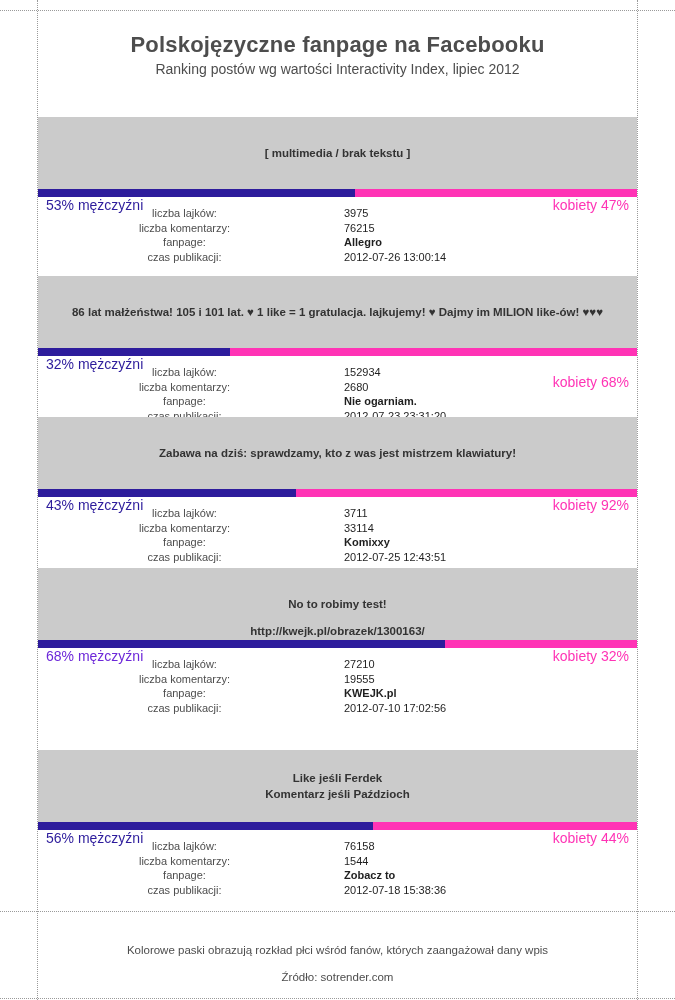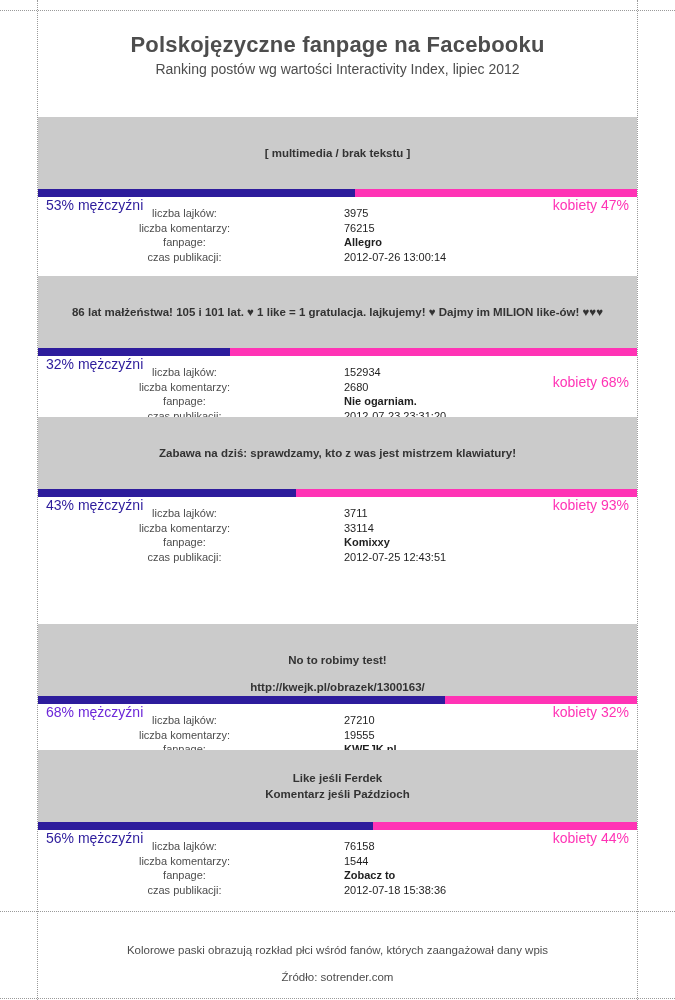--- a/index.html
+++ b/index.html
@@ -16,21 +16,21 @@
   .hline.footer { top:911px; }
   .hline.bottom { top:998px; }
 
   .content { position:absolute; left:38px; top:0; width:599px; height:100%; }
 
   .header { position:absolute; top:32px; left:0; width:100%; text-align:center; }
   .title    { font-size:22px; font-weight:bold; color:#4d4d4d; letter-spacing:0.2px; }
   .subtitle { font-size:14px; color:#4d4d4d; margin-top:3px; }
 
   .entry { position:absolute; left:0; width:100%; height:158px; }
-  .e1 { top:117px; } .e2 { top:276px; } .e3 { top:417px; } .e4 { top:624px; } .e5 { top:750px; }
+  .e1 { top:117px; } .e2 { top:276px; } .e3 { top:417px; } .e4 { top:568px; } .e5 { top:750px; }
 
   .post-box {
     position:absolute; top:0; left:0; width:100%; height:72px;
     background:#cbcbcb;
     display:flex; flex-direction:column; align-items:center; justify-content:center;
     text-align:center;
   }
   .post-line {
     font-size:11.5px; font-weight:bold; color:#333333; line-height:16px;
     padding:0 30px;
@@ -123,21 +123,21 @@
 
   <section class="entry e3">
     <div class="post-box">
       <div class="post-line">Zabawa na dziś: sprawdzamy, kto z was jest mistrzem klawiatury!</div>
     </div>
     <div class="bar">
       <div class="bar-men" style="width: 43%; background: rgb(45, 28, 156);"></div>
       <div class="bar-women" style="background: rgb(255, 51, 181);"></div>
     </div>
     <div class="pct pct-men" style="color: rgb(45, 28, 156);">43% mężczyźni</div>
-    <div class="pct pct-women" style="color: rgb(255, 51, 181);">kobiety 93%</div>
+    <div class="pct pct-women" style="color: rgb(255, 51, 181);">kobiety 92%</div>
     <div class="stats">
       <div class="slabel">liczba lajków:</div>
       <div class="sval">3711</div>
       <div class="slabel">liczba komentarzy:</div>
       <div class="sval">33114</div>
       <div class="slabel">fanpage:</div>
       <div class="sval bold">Komixxy</div>
       <div class="slabel">czas publikacji:</div>
       <div class="sval">2012-07-25 12:43:51</div>
     </div>

